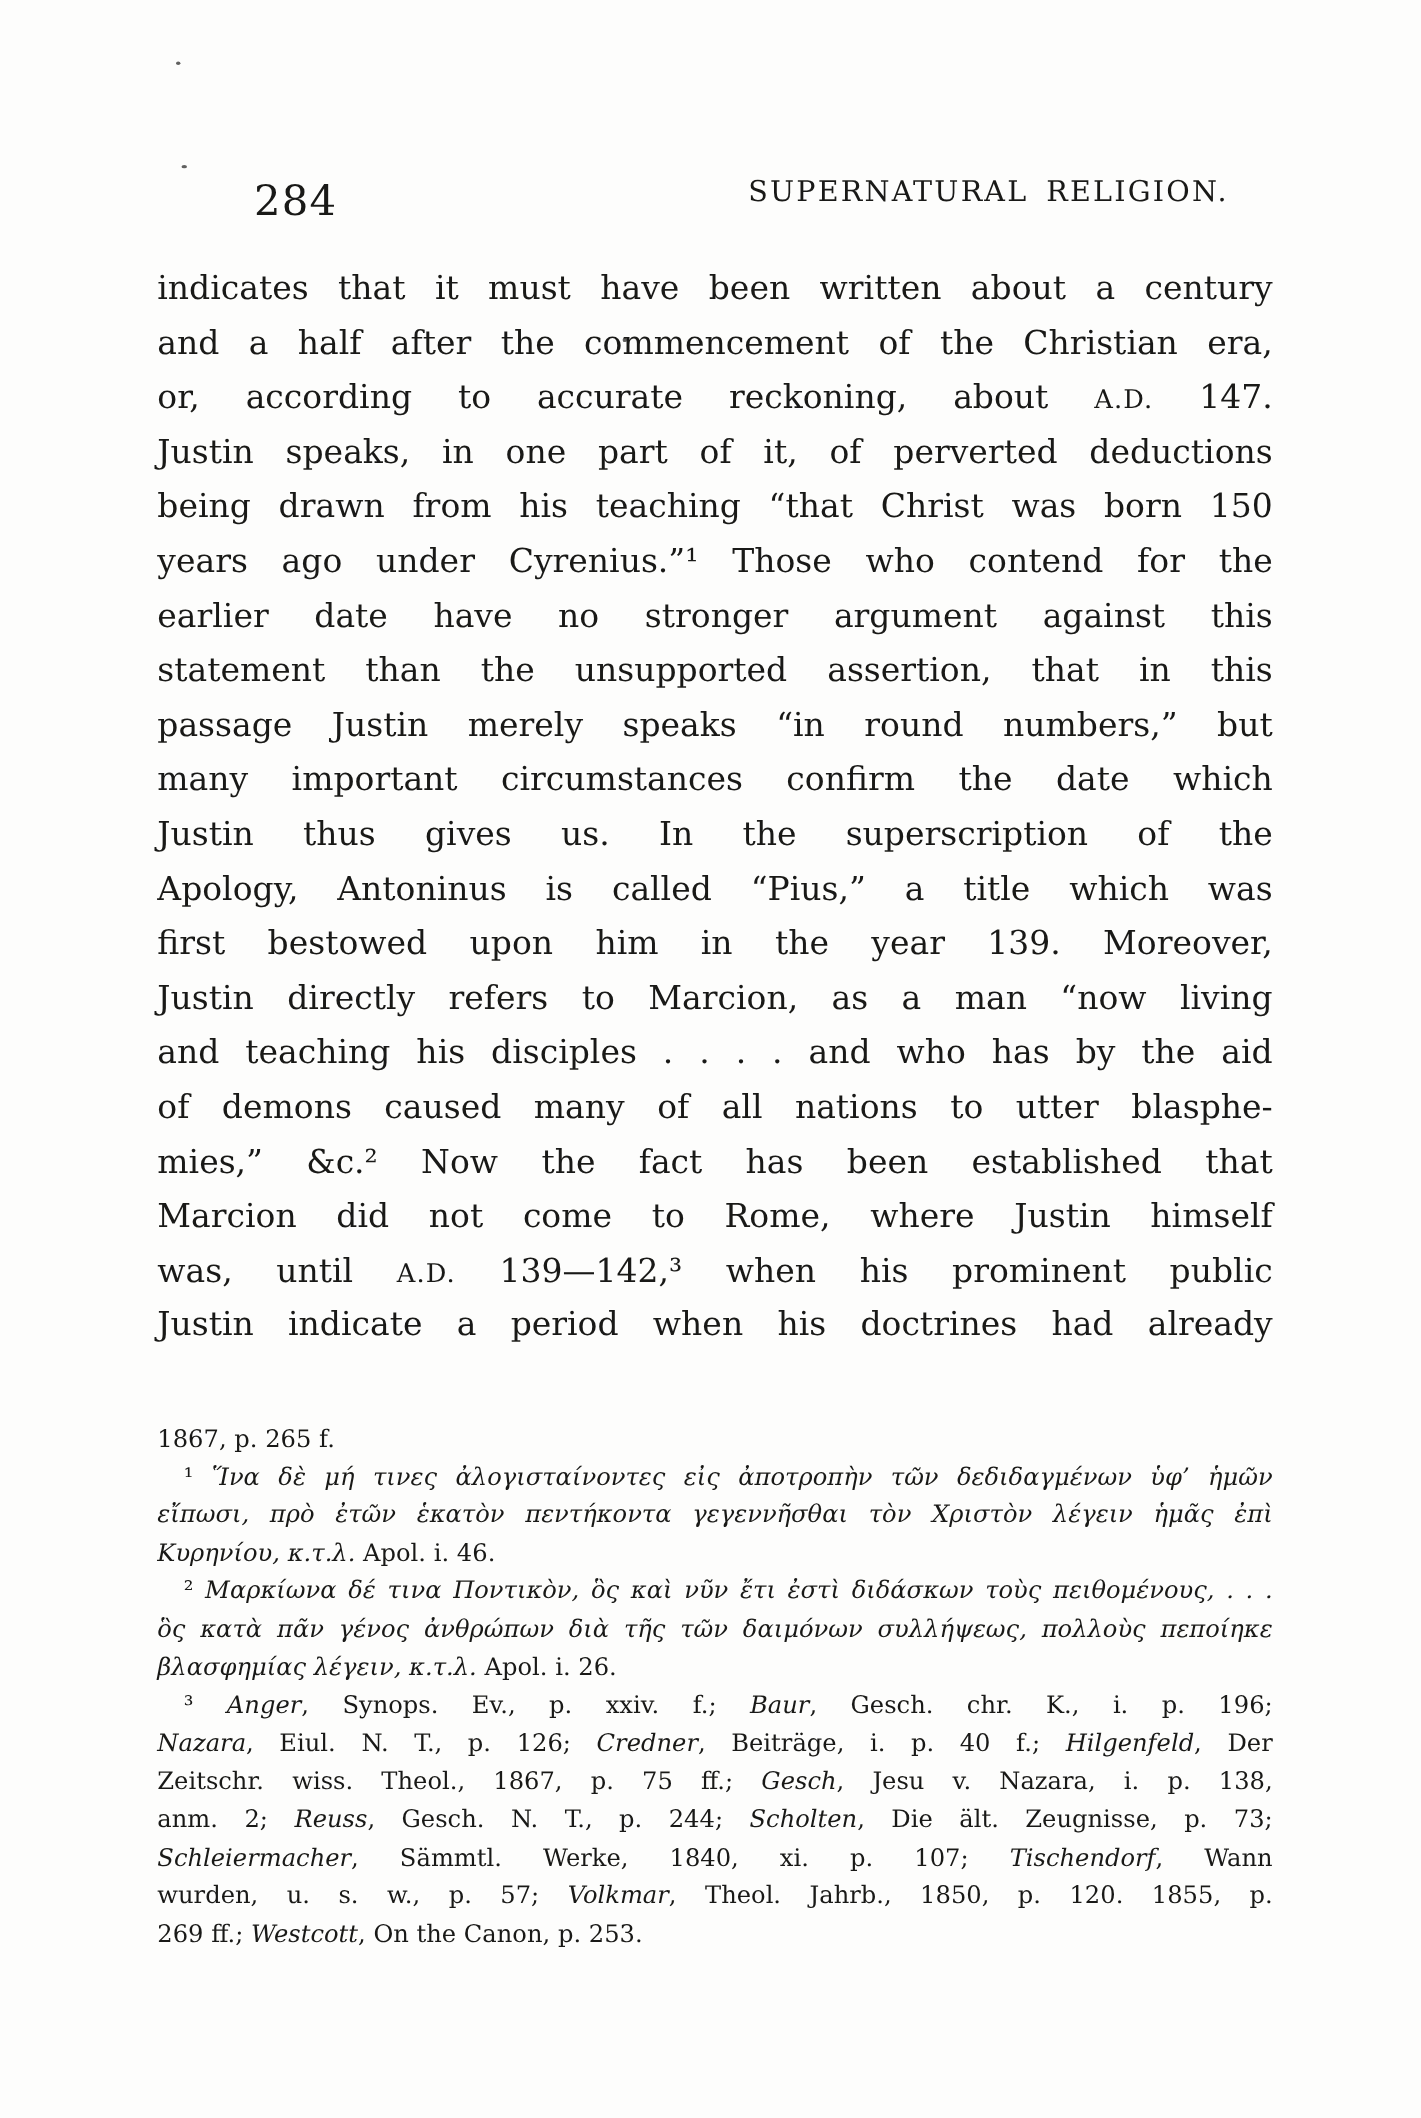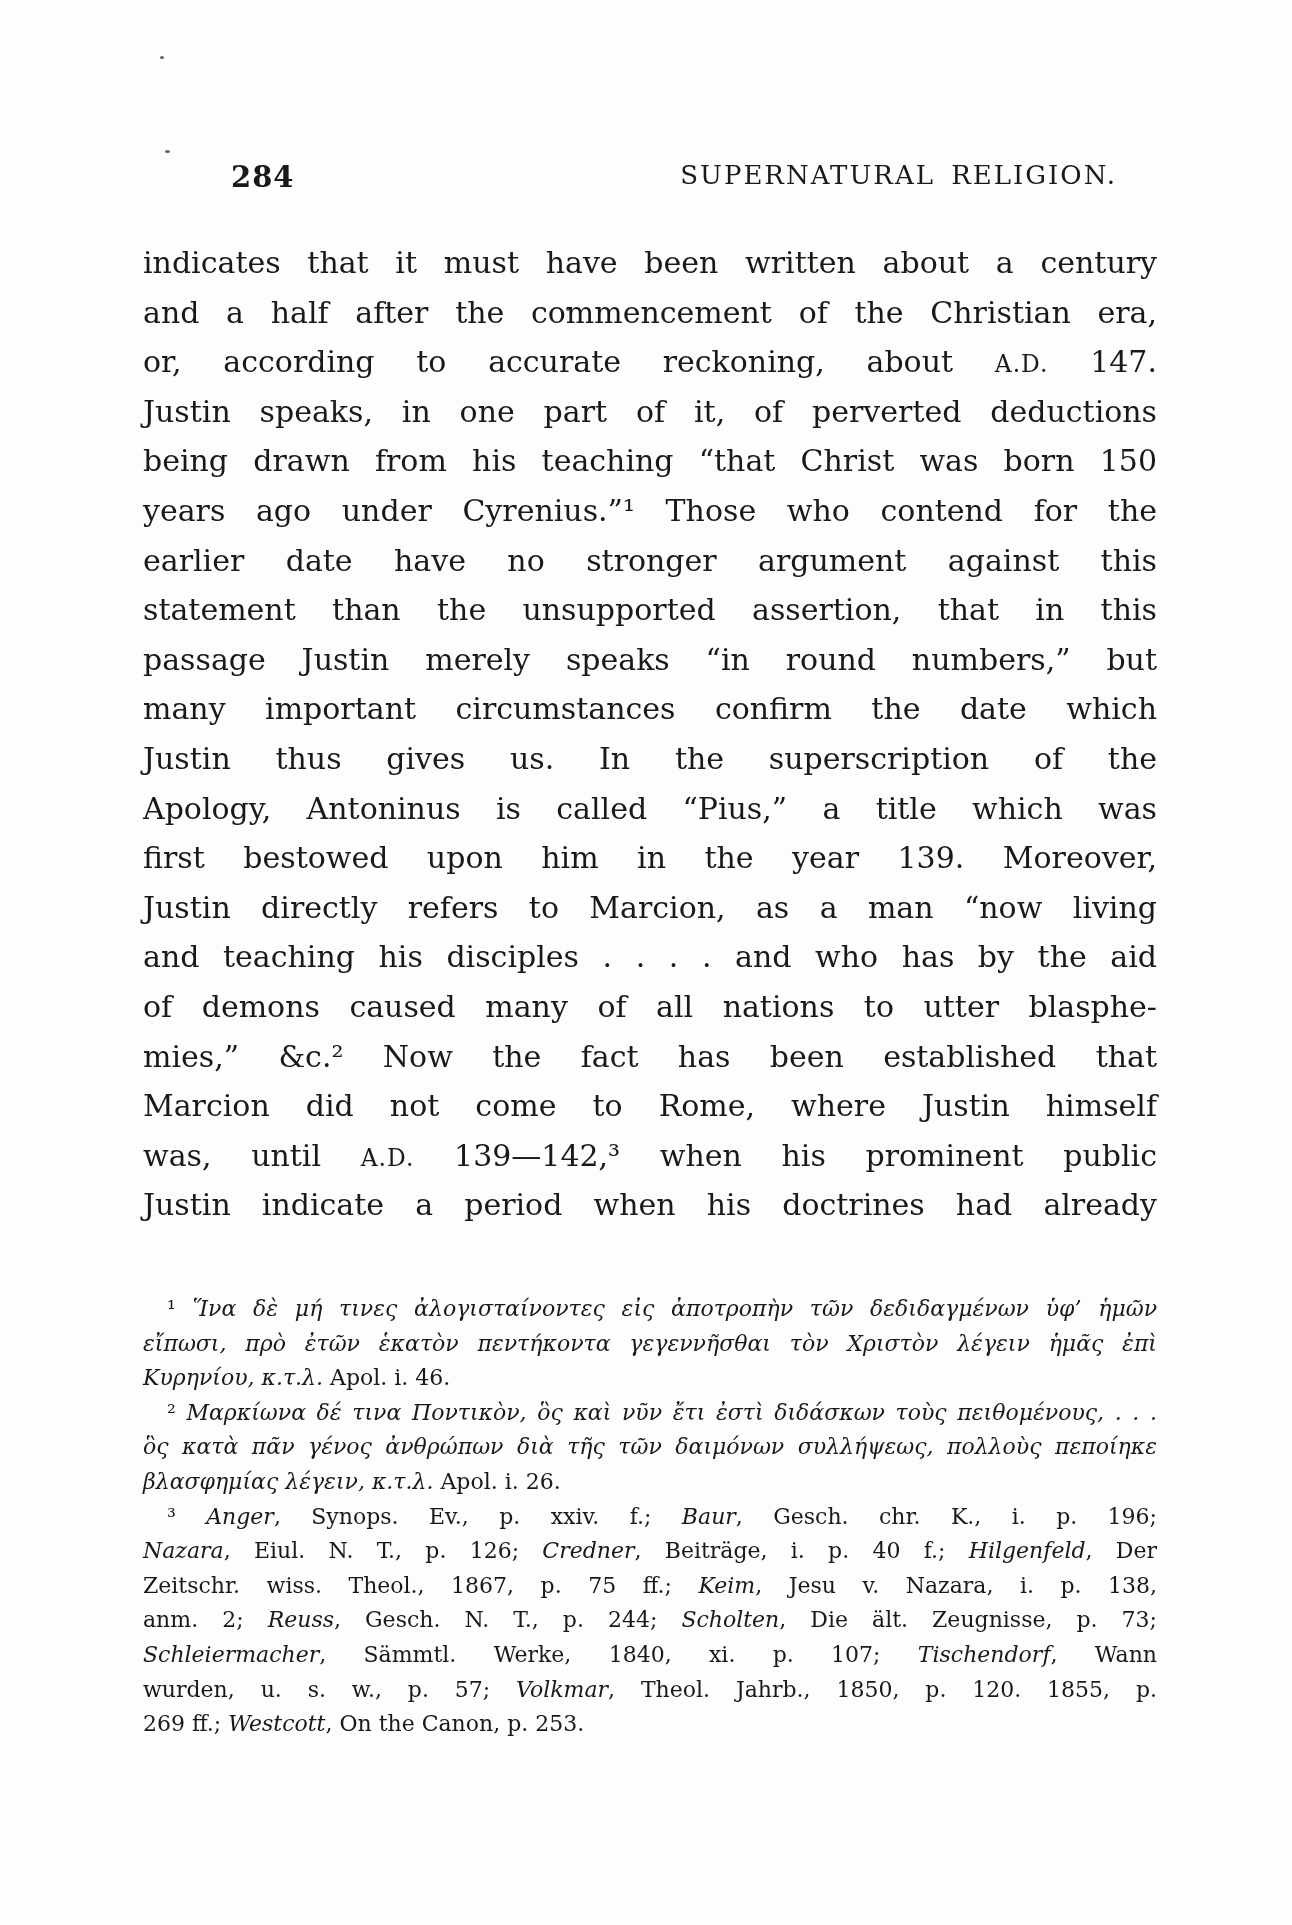--- a/index.html
+++ b/index.html
@@ -19,22 +19,22 @@
     position: absolute;
     top: 160px;
     left: 143px;
     width: 1014px;
     height: 36px;
   }
   .page-num {
     position: absolute;
     left: 88px;
     top: 0;
-    font-size: 29px;
-    font-weight: bold;
+    font-size: 38px;
+    font-weight: normal;
     letter-spacing: 1px;
   }
   .running-title {
     display: block;
     text-align: right;
     transform: translateX(-40px);
     font-size: 26px;
     letter-spacing: 2px;
     word-spacing: 6px;
   }
@@ -112,28 +112,29 @@
       <div class="bline">Justin directly refers to Marcion, as a man “now living</div>
       <div class="bline">and teaching his disciples . . . . and who has by the aid</div>
       <div class="bline">of demons caused many of all nations to utter blasphe-</div>
       <div class="bline">mies,” &amp;c.²  Now the fact has been established that</div>
       <div class="bline">Marcion did not come to Rome, where Justin himself</div>
       <div class="bline">was, until <span class="sc">A.D.</span> 139—142,³ when his prominent public</div>
       <div class="bline">Justin indicate a period when his doctrines had already</div>
     </div>
 
   <div class="footnotes">
+      <div class="fline noj"><span>1867, p. 265 f.</span></div>
       <div class="fline ind"><span>¹ </span><i>Ἵνα δὲ μή τινες ἀλογισταίνοντες εἰς ἀποτροπὴν τῶν δεδιδαγμένων ὑφ’ ἡμῶν</i></div>
       <div class="fline"><i>εἴπωσι, πρὸ ἐτῶν ἑκατὸν πεντήκοντα γεγεννῆσθαι τὸν Χριστὸν λέγειν ἡμᾶς ἐπὶ</i></div>
       <div class="fline noj"><i>Κυρηνίου, κ.τ.λ.</i><span> Apol. i. 46.</span></div>
       <div class="fline ind"><span>² </span><i>Μαρκίωνα δέ τινα Ποντικὸν, ὃς καὶ νῦν ἔτι ἐστὶ διδάσκων τοὺς πειθομένους, . . .</i></div>
       <div class="fline"><i>ὃς κατὰ πᾶν γένος ἀνθρώπων διὰ τῆς τῶν δαιμόνων συλλήψεως, πολλοὺς πεποίηκε</i></div>
       <div class="fline noj"><i>βλασφημίας λέγειν, κ.τ.λ.</i><span> Apol. i. 26.</span></div>
       <div class="fline ind"><span>³ </span><i>Anger</i><span>, Synops. Ev., p. xxiv. f.; </span><i>Baur</i><span>, Gesch. chr. K., i. p. 196;</span></div>
       <div class="fline"><i>Nazara</i><span>, Eiul. N. T., p. 126; </span><i>Credner</i><span>, Beiträge, i. p. 40 f.; </span><i>Hilgenfeld</i><span>, Der</span></div>
-      <div class="fline"><span>Zeitschr. wiss. Theol., 1867, p. 75 ff.; </span><i>Keim</i><span>, Jesu v. Nazara, i. p. 138,</span></div>
+      <div class="fline"><span>Zeitschr. wiss. Theol., 1867, p. 75 ff.; </span><i>Gesch</i><span>, Jesu v. Nazara, i. p. 138,</span></div>
       <div class="fline"><span>anm. 2; </span><i>Reuss</i><span>, Gesch. N. T., p. 244; </span><i>Scholten</i><span>, Die ält. Zeugnisse, p. 73;</span></div>
       <div class="fline"><i>Schleiermacher</i><span>, Sämmtl. Werke, 1840, xi. p. 107; </span><i>Tischendorf</i><span>, Wann</span></div>
       <div class="fline"><span>wurden, u. s. w., p. 57; </span><i>Volkmar</i><span>, Theol. Jahrb., 1850, p. 120. 1855, p.</span></div>
       <div class="fline noj"><span>269 ff.; </span><i>Westcott</i><span>, On the Canon, p. 253.</span></div>
     </div>
 
 </div>
 
 </body></html>

